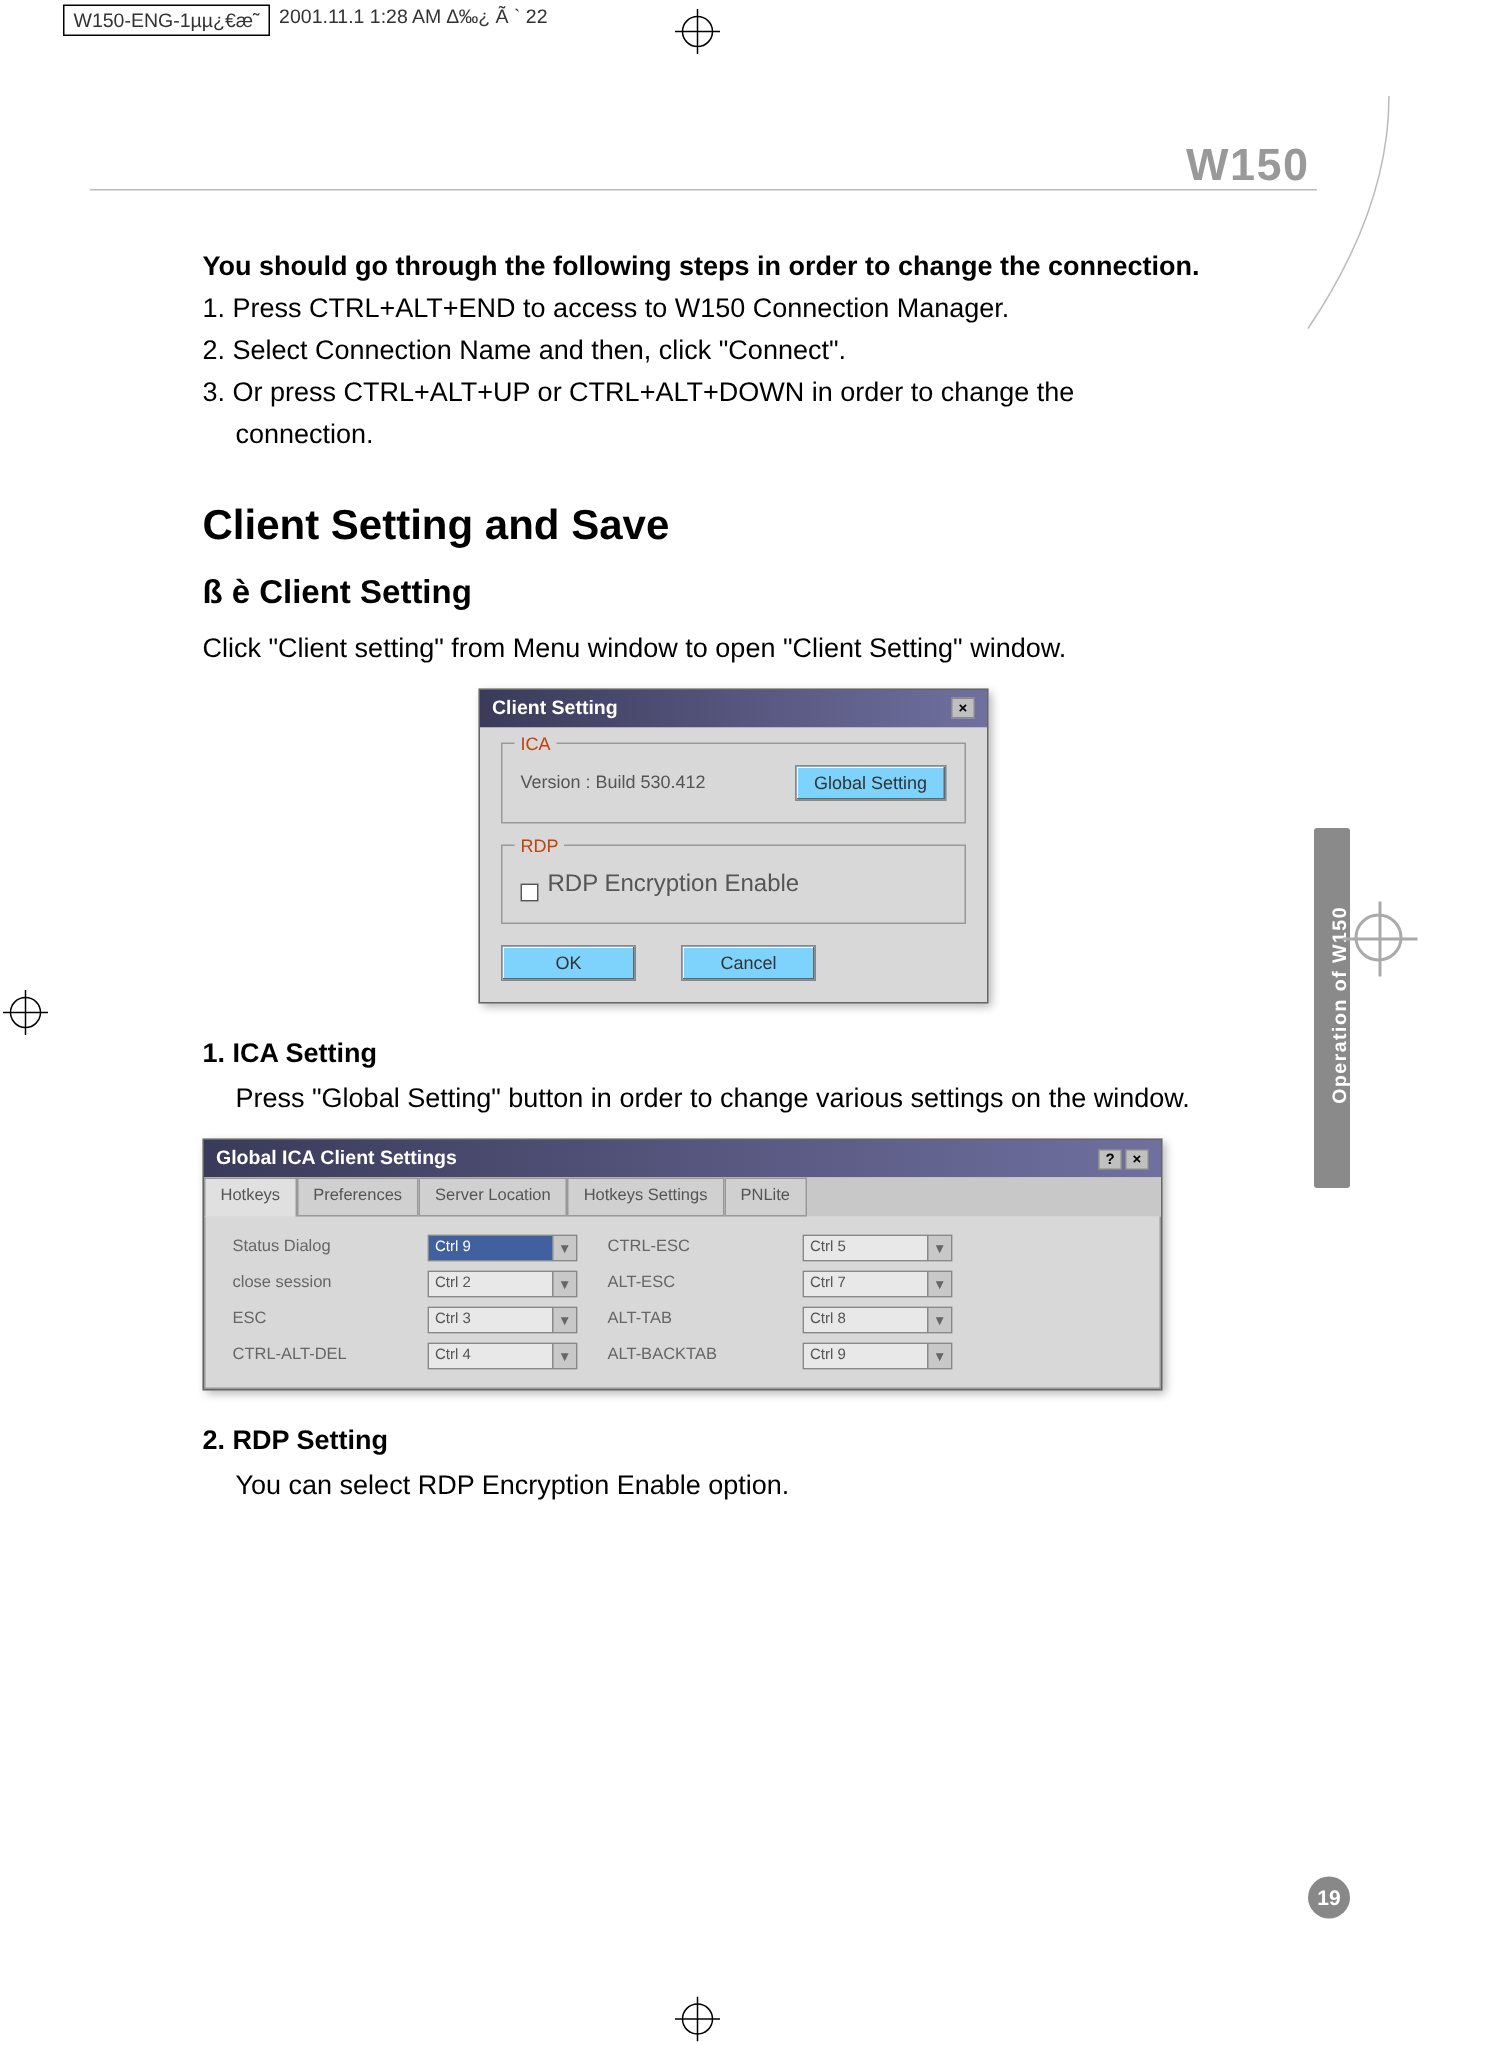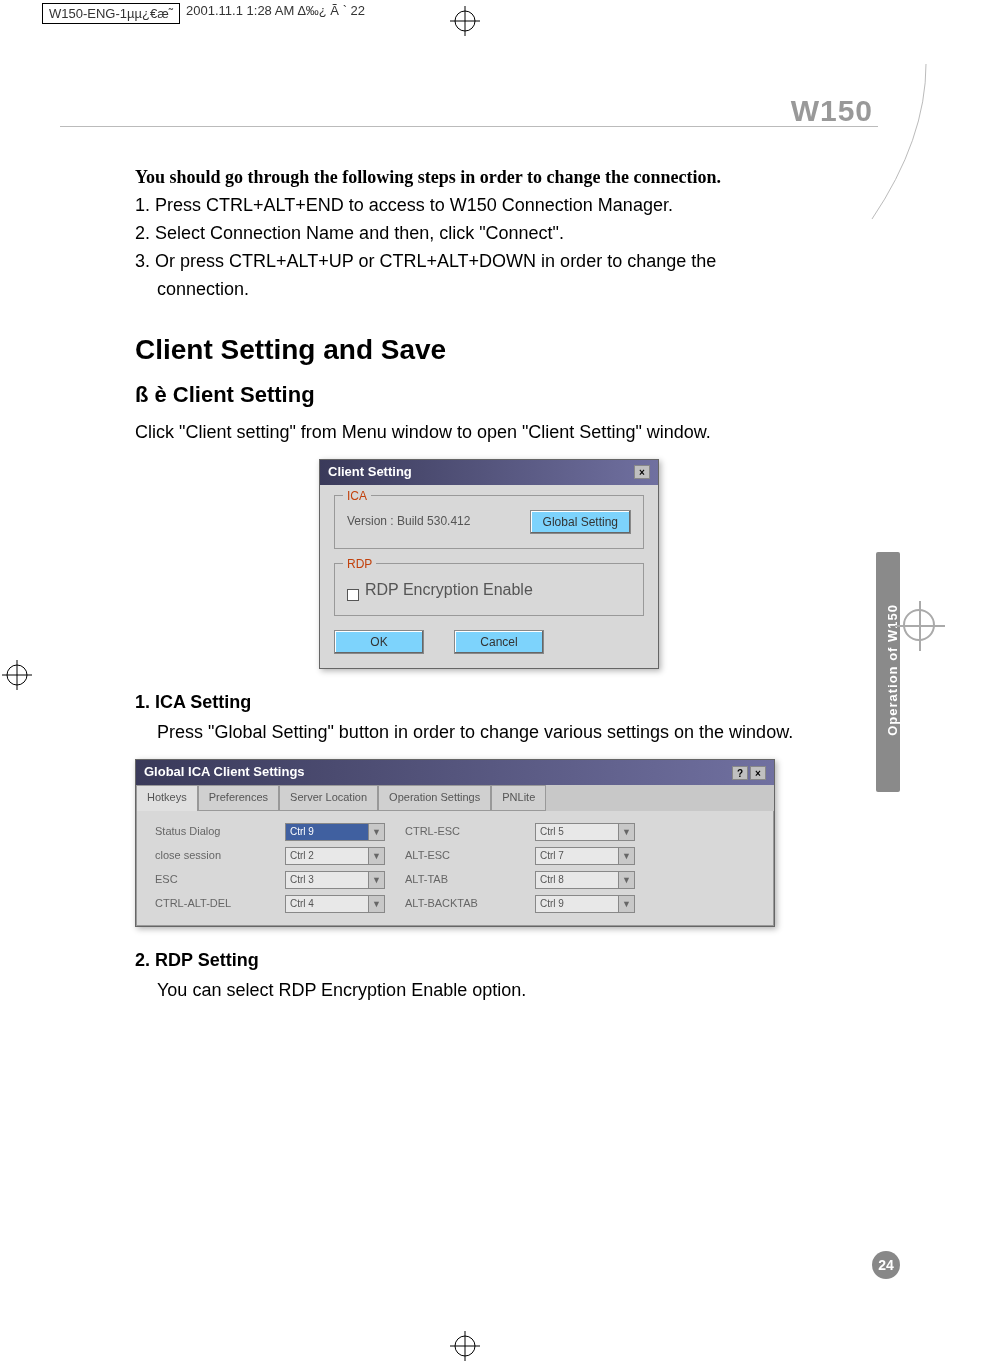--- a/index.html
+++ b/index.html
@@ -80,21 +80,20 @@
       position: absolute;
       top: 110px;
       left: 75px;
       right: 95px;
       font-size: 18px;
       line-height: 1.45;
     }
     .bold-intro {
       font-weight: bold;
       margin-bottom: 2px;
-      font-family: Liberation Serif, serif;
     }
     .step {
       margin-bottom: 2px;
     }
     .indent {
       padding-left: 22px;
     }
     h2 {
       font-size: 28px;
       font-weight: bold;
@@ -421,21 +420,21 @@
         <div class="title-btns">
           <span class="close-btn">?</span>
           <span class="close-btn">×</span>
         </div>
       </div>
       <div class="dialog-body">
         <div class="tabs">
           <div class="tab active">Hotkeys</div>
           <div class="tab">Preferences</div>
           <div class="tab">Server Location</div>
-          <div class="tab">Operation Settings</div>
+          <div class="tab">Hotkeys Settings</div>
           <div class="tab">PNLite</div>
         </div>
         <div class="tab-content">
           <div class="pref-grid" id="pref-grid">
               <div>Status Dialog</div>
               <div class="dd">
                 <div class="dd-text sel">Ctrl 9</div>
                 <div class="dd-arrow">▼</div>
               </div>
               <div>CTRL-ESC</div>
@@ -479,21 +478,21 @@
     </div>
 
     <div class="setting-heading">2. RDP Setting</div>
     <div class="setting-desc indent">You can select RDP Encryption Enable option.</div>
   </div>
 
   <div class="sidebar"></div>
   <div class="sidebar-text">Operation of W150</div>
   <div class="sidebar-icon"></div>
 
-  <div class="page-number">24</div>
+  <div class="page-number">19</div>
 </div>
 
 <div class="crosshair-bottom crosshair">
   <svg viewBox="0 0 30 30">
       <circle cx="15" cy="15" r="10" fill="none" stroke="#000" stroke-width="1"></circle>
       <line x1="15" y1="0" x2="15" y2="30" stroke="#000" stroke-width="1"></line>
       <line x1="0" y1="15" x2="30" y2="15" stroke="#000" stroke-width="1"></line>
     </svg>
 </div>
 

